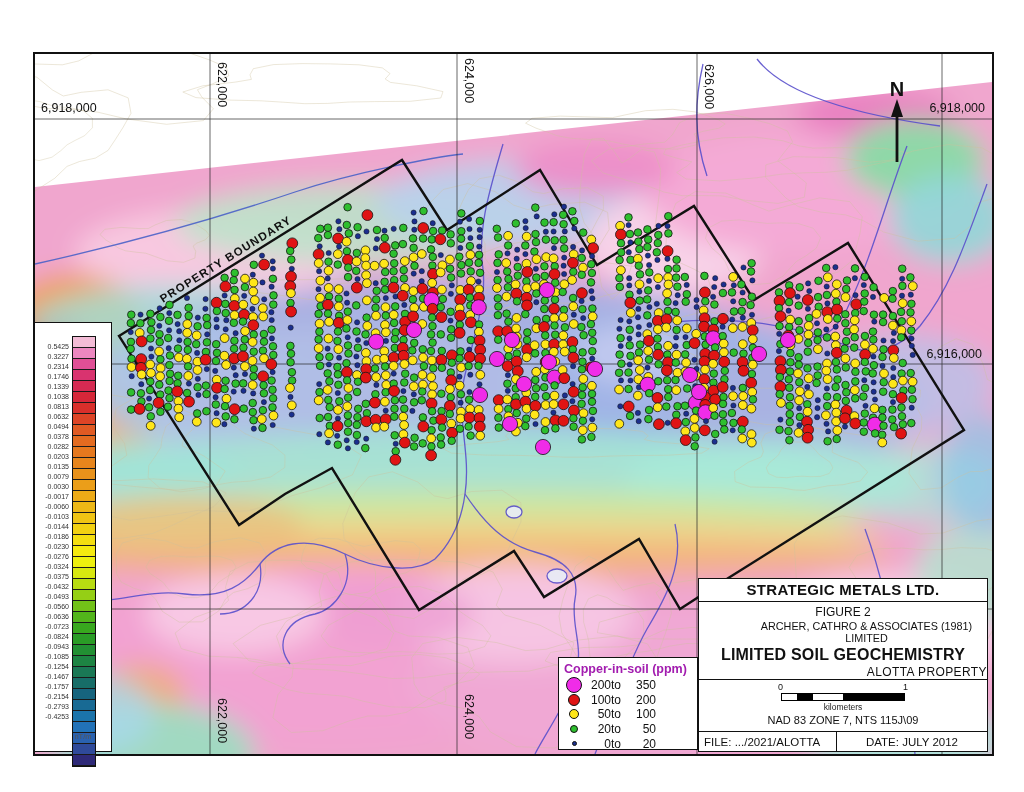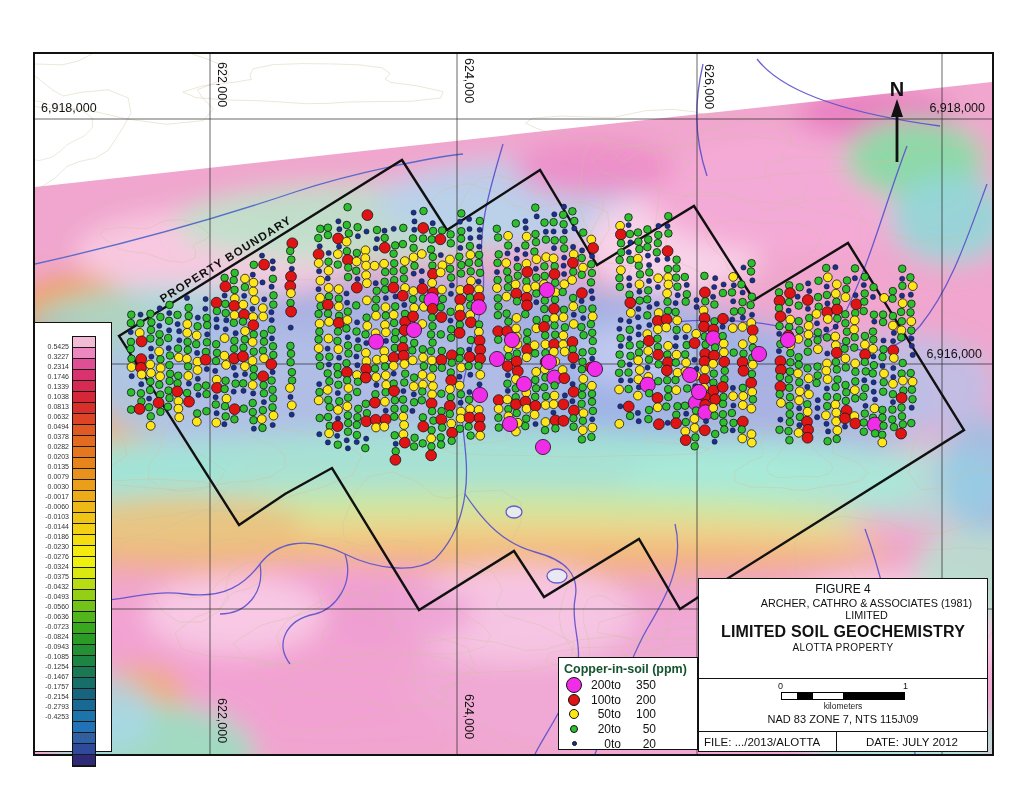--- a/index.html
+++ b/index.html
@@ -12,37 +12,37 @@
 
   
   #magscale{left:34px;top:322px;width:78px;height:430px;}
   #magbar{position:absolute;left:37px;top:13px;width:22px;border:1px solid #111;}
   #magbar div{height:10px;border-bottom:0.6px solid #1a1a1a;}
   .magtick{position:absolute;left:1px;width:33px;text-align:right;font-size:7px;line-height:9px;color:#333;}
   #magunits{position:absolute;left:30px;top:409px;width:36px;text-align:center;font-size:7.5px;color:#555;}
 
   
   #cuLegend{left:558px;top:657px;width:140px;height:93px;padding:3px 5px;}
-  .cu-title{font-weight:bold;font-size:12.5px;margin:1px 0 2px 0;color:#14532d;}
+  .cu-title{font-weight:bold;font-size:12.5px;margin:1px 0 2px 0;color:#a21caf;}
   .leg-row{display:flex;align-items:center;height:14.6px;font-size:12px;color:#111;}
   .leg-sym{width:20px;display:flex;justify-content:center;align-items:center;margin-right:1px;}
   .leg-sym i{border-radius:50%;border:1px solid #111;display:block;box-sizing:border-box;}
   .leg-from{width:26px;text-align:right;}
   .leg-to{width:18px;text-align:left;}
   .leg-val{width:27px;text-align:right;}
 
   
   #titleblock{left:698px;top:578px;width:290px;height:174px;display:flex;flex-direction:column;color:#111;}
   .tb-company{height:22px;border-bottom:1.5px solid #111;font-weight:bold;font-size:15px;
               display:flex;align-items:center;justify-content:center;letter-spacing:.3px;}
   .tb-main{flex:1;border-bottom:1.5px solid #111;text-align:center;padding-top:3px;}
   .tb-fig{font-size:12px;}
   .tb-consult{font-size:10.8px;margin-top:1px;padding-left:47px;}
   .tb-title{font-size:16px;font-weight:bold;margin-top:2px;letter-spacing:.2px;}
-  .tb-prop{font-size:10px;margin-top:1px;letter-spacing:.4px;}
+  .tb-prop{font-size:12px;margin-top:1px;letter-spacing:.4px;text-align:right;}
   .tb-scale{height:52px;border-bottom:1.5px solid #111;text-align:center;}
   .sb-wrap{position:relative;width:124px;margin:13px auto 0;}
   .sb{display:flex;height:6px;border:1px solid #000;box-sizing:content-box;}
   .sb div{height:100%;}
   .sb .w{background:#fff;} .sb .k{background:#000;}
   .sb-0{position:absolute;left:-3px;top:-11px;font-size:9px;}
   .sb-1{position:absolute;right:-3px;top:-11px;font-size:9px;}
   .sb-units{font-size:8.5px;margin-top:1px;color:#222;}
   .tb-datum{font-size:11px;margin-top:2px;}
   .tb-file{height:19px;display:flex;font-size:11.5px;align-items:stretch;}
@@ -1789,39 +1789,40 @@
             <i style="width: 5px; height: 5px; background: rgb(27, 47, 142); border-width: 0.5px;"></i>
           </span>
           <span class="leg-from">0</span>
           <span class="leg-to">to</span>
           <span class="leg-val">20</span>
         </div>
       </div>
   </div>
 
   <div class="panel" id="titleblock">
+    <div class="tb-company">STRATEGIC METALS LTD.</div>
     <div class="tb-main">
-      <div class="tb-fig">FIGURE 4</div>
+      <div class="tb-fig">FIGURE 2</div>
       <div class="tb-consult">ARCHER, CATHRO &amp; ASSOCIATES (1981) LIMITED</div>
       <div class="tb-title">LIMITED SOIL GEOCHEMISTRY</div>
       <div class="tb-prop">ALOTTA PROPERTY</div>
     </div>
     <div class="tb-scale">
       <div class="sb-wrap">
         <span class="sb-0">0</span>
         <span class="sb-1">1</span>
         <div class="sb">
           <div class="w" style="width:15px"></div>
             <div class="k" style="width:16px"></div>
           <div class="w" style="width:31px"></div>
             <div class="k" style="width:62px"></div>
         </div>
       </div>
       <div class="sb-units">kilometers</div>
       <div class="tb-datum">NAD 83 ZONE 7, NTS 115J\09</div>
     </div>
     <div class="tb-file">
-      <div class="f">FILE: .../2013/ALOTTA</div>
+      <div class="f">FILE: .../2021/ALOTTA</div>
       <div class="d">DATE: JULY 2012</div>
     </div>
   </div>
 
 </div>
 
 </body></html>

